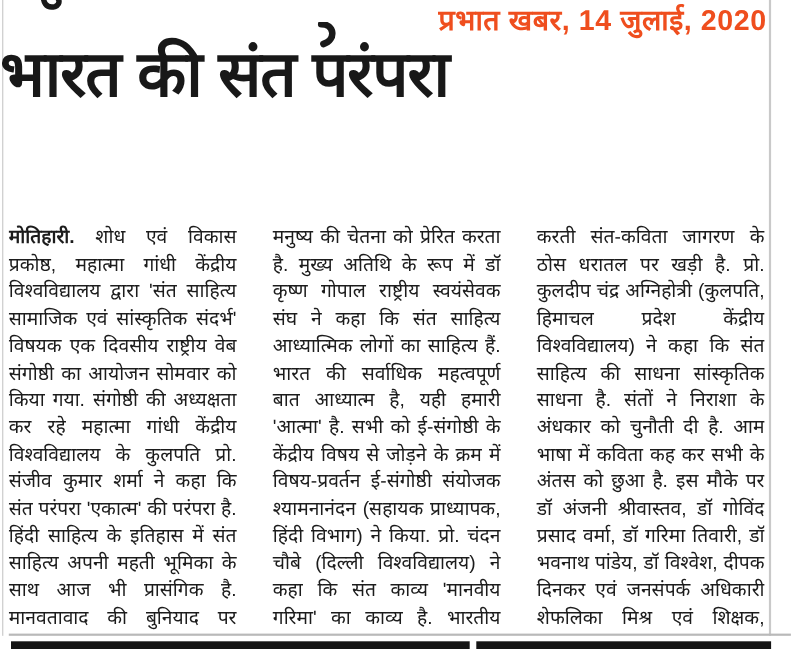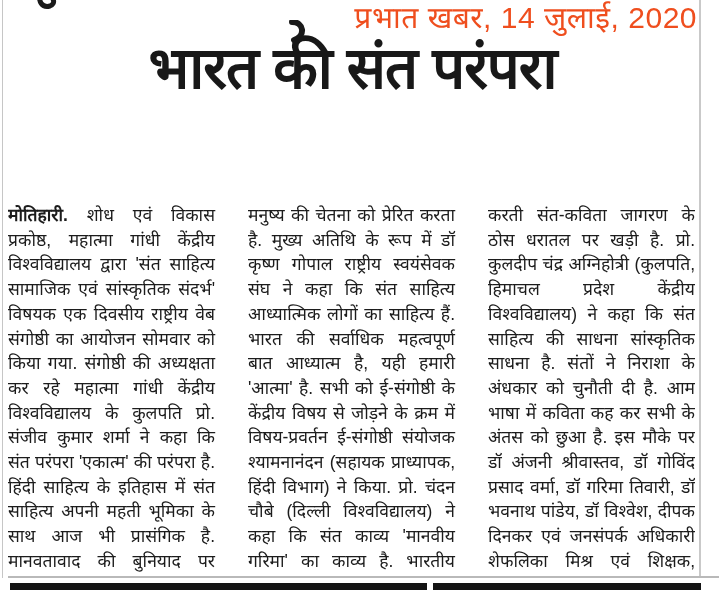--- a/index.html
+++ b/index.html
@@ -12,34 +12,33 @@
   }
   .page { position: absolute; inset: 0; }
 
   
   .border-left  { position: absolute; left: 2px; top: 0; width: 1px; height: 578px; background: #c6c6c6; }
   .border-right { position: absolute; left: 699px; top: 0; width: 2px; height: 578px; background: #c9c9c9; }
 
   
   .source-line {
     position: absolute; top: 0; right: 22px;
-    font-size: 30px; font-weight: normal; letter-spacing: 0.5px;
+    font-size: 26px; font-weight: bold; letter-spacing: 0.5px;
     color: #ef4e1e;
     white-space: nowrap;
     line-height: 36px;
   }
 
   
   .ink-mark-1 { position: absolute; left: 34px; top: -8px; }
   .ink-mark-2 { position: absolute; left: 288px; top: 20px; }
 
   
   .headline {
     position: absolute; top: 28px; left: 0; right: 14px;
-    text-align: center;
     color: #181818;
     font-weight: bold;
     font-size: 58px;
     line-height: 79px;
     letter-spacing: -1px;
   }
 
   
   .columns {
     position: absolute; top: 203px; left: 8px; right: 24px; height: 372px;

